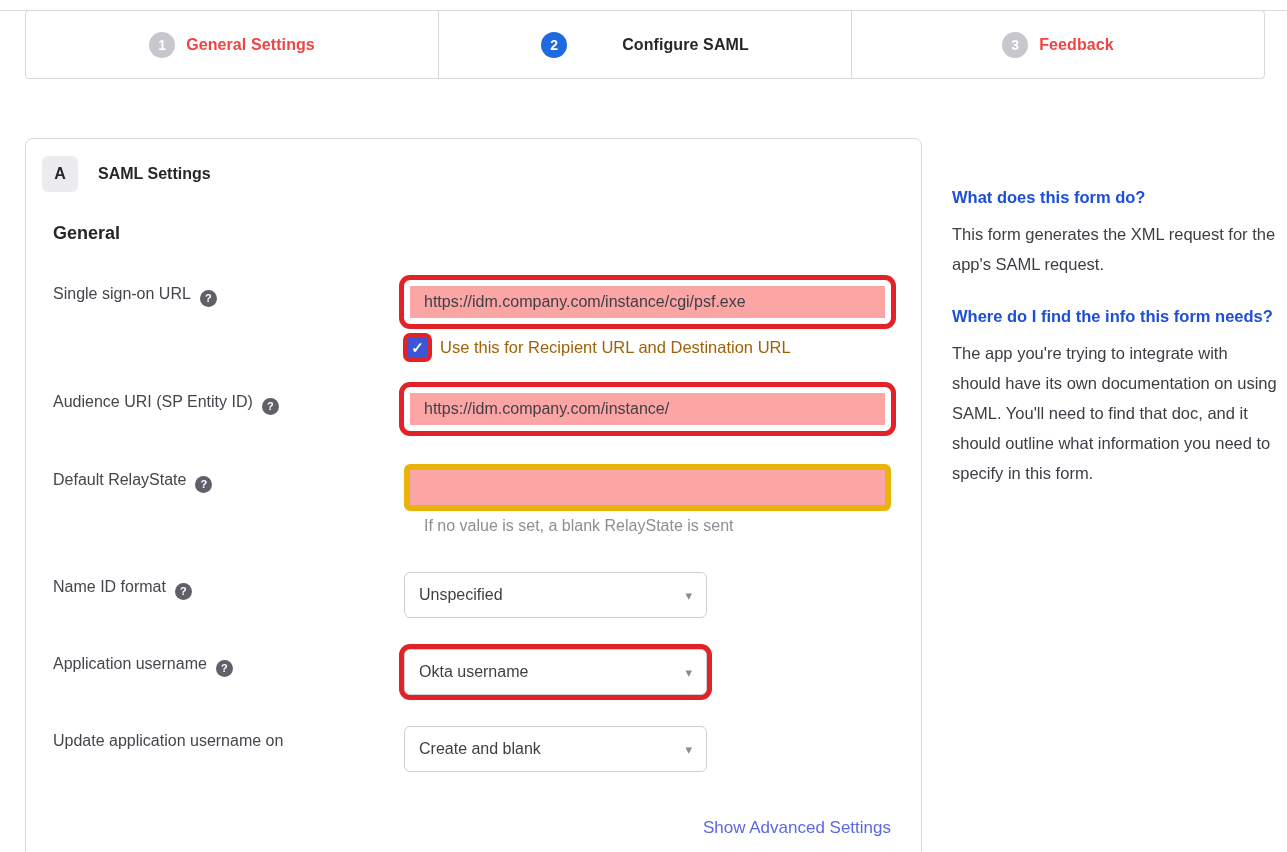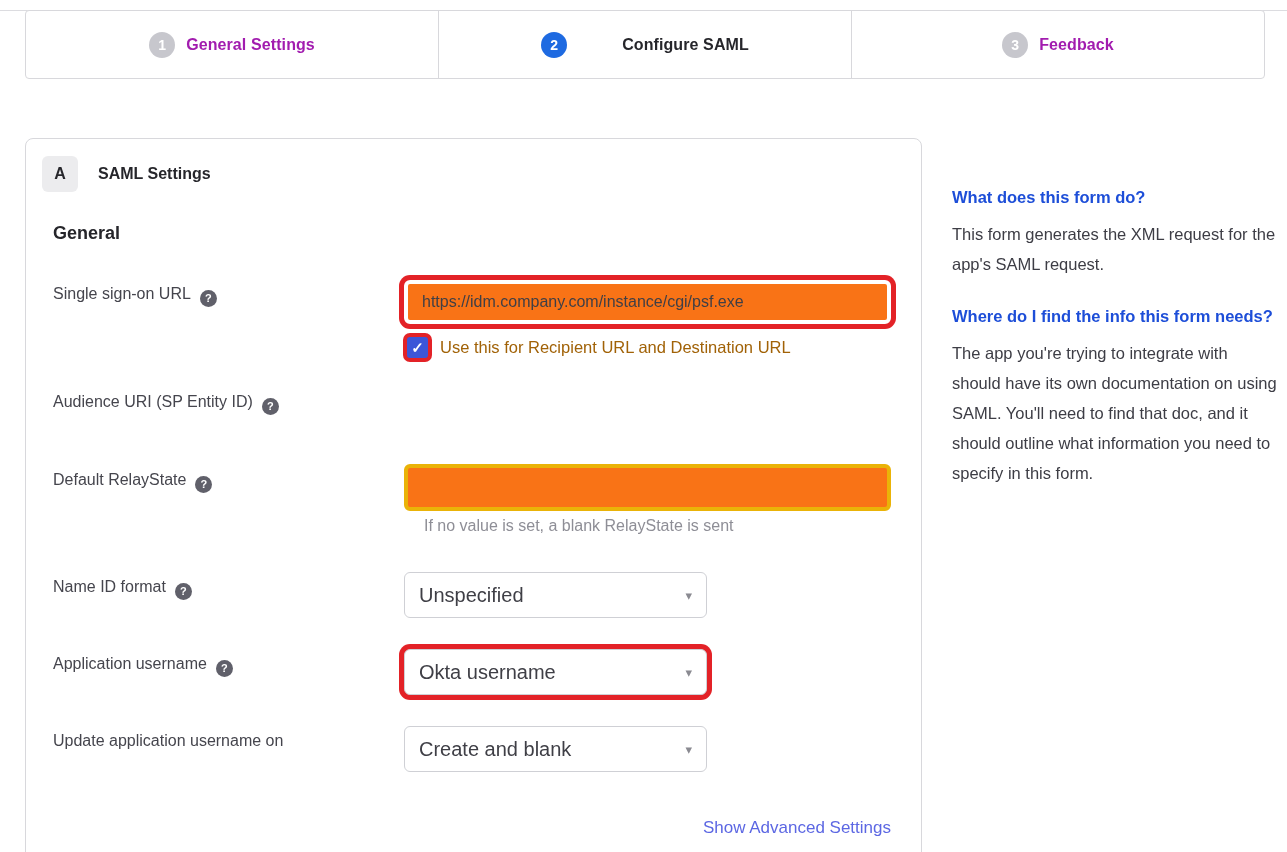--- a/index.html
+++ b/index.html
@@ -8,56 +8,56 @@
   .stage { position: relative; width: 1287px; height: 852px; background: #fff; }
 
   
   .topline { position: absolute; top: 10px; left: 0; width: 100%; height: 1px; background: #dcdce0; }
   .tabbar { position: absolute; top: 10px; left: 25px; width: 1240px; height: 69px;
     background: #fff; border: 1px solid #d8d8dc; border-radius: 4px; display: flex; }
   .step { flex: 1 1 0; display: flex; align-items: center; justify-content: center; gap: 11px; cursor: pointer; }
   .step + .step { border-left: 1px solid #d8d8dc; }
   .step-circle { width: 26px; height: 26px; border-radius: 50%; background: #c7c7cd; color: #fff;
     font-size: 14px; font-weight: 700; display: flex; align-items: center; justify-content: center; }
-  .step-label { font-size: 16px; font-weight: 700; color: #a21caf; letter-spacing: .1px; }
+  .step-label { font-size: 16px; font-weight: 700; color: #ef4444; letter-spacing: .1px; }
   .step.active .step-circle { background: #1e6ae1; }
   .step.active .step-label { color: #26262b; margin-left: 44px; }
 
   
   .panel { position: absolute; left: 25px; top: 138px; width: 897px; height: 760px;
     background: #fff; border: 1px solid #d8d8dc; border-radius: 8px; }
   .badge { position: absolute; left: 16px; top: 17px; width: 36px; height: 36px; background: #ececee;
     border-radius: 6px; display: flex; align-items: center; justify-content: center;
     font-size: 16px; font-weight: 700; color: #26262b; }
   .panel-title { position: absolute; left: 72px; top: 17px; height: 36px; line-height: 36px;
     font-size: 16px; font-weight: 700; color: #26262b; }
   .group-title { position: absolute; left: 27px; top: 84px; font-size: 18px; font-weight: 700; color: #26262b; }
 
   .field-label { position: absolute; left: 27px; font-size: 16px; color: #45454d; white-space: nowrap; }
   .help { display: inline-flex; align-items: center; justify-content: center; width: 17px; height: 17px;
     border-radius: 50%; background: #60606a; color: #fff; font-size: 11px; font-weight: 700;
     margin-left: 9px; vertical-align: -3px; cursor: pointer; }
 
-  .text-input { position: absolute; left: 378px; width: 487px; height: 44px; border: 4px solid #eab308;
-    border-radius: 6px; padding: 8px 14px; font-size: 16px; color: #3f3f46; background: #f97316; outline: none;
+  .text-input { position: absolute; left: 378px; width: 487px; height: 44px; border: 6px solid #eab308;
+    border-radius: 6px; padding: 8px 14px; font-size: 16px; color: #3f3f46; background: #fca5a5; outline: none;
     font-family: "Liberation Sans", sans-serif; }
   .hl { box-shadow: 0 0 0 5px #e32227; border-color: #fff; }
 
   .checkbox { position: absolute; left: 381px; width: 21px; height: 21px; background: #3c56d8;
     border-radius: 3px; box-shadow: 0 0 0 4px #e32227; display: flex; align-items: center;
     justify-content: center; cursor: pointer; }
   .checkbox .check { color: #fff; font-size: 15px; font-weight: 700; line-height: 1; }
   .checkbox-label { position: absolute; left: 414px; font-size: 16.5px; color: #a16207; white-space: nowrap; }
 
   .hint { position: absolute; left: 378px; font-size: 16px; color: #8e8e96; margin-left: 20px; }
 
   .select { position: absolute; left: 378px; width: 303px; height: 46px; border: 1px solid #cfd0d5;
     border-radius: 6px; background: #fff; display: flex; align-items: center; padding: 0 14px;
     cursor: pointer; }
-  .select-value { font-size: 20px; color: #3f3f46; flex: 1; }
+  .select-value { font-size: 16px; color: #3f3f46; flex: 1; }
   .caret { color: #8a8a91; font-size: 13px; }
 
   .adv-link { position: absolute; right: 30px; top: 679px; font-size: 17px; color: #5c67e3;
     text-decoration: none; cursor: pointer; }
 
   
   .sidebar { position: absolute; left: 952px; top: 186px; width: 326px; }
   .sidebar h3 { font-size: 16.5px; font-weight: 700; color: #1d4ed8; line-height: 22px; margin-bottom: 11px; }
   .sidebar p { font-size: 16.5px; color: #3d3d45; line-height: 30px; margin-bottom: 26px; }
 </style>
@@ -95,20 +95,21 @@
     <input class="text-input hl" style="top: 141px;" type="text" value="https://idm.company.com/instance/cgi/psf.exe">
 
     <div class="checkbox" style="top:198px">
       <span class="check">✓</span>
     </div>
     <div class="checkbox-label" style="top:199px">Use this for Recipient URL and Destination URL</div>
 
     <div class="field-label" style="top:254px">
       <span>Audience URI (SP Entity ID)</span><span class="help">?</span>
     </div>
+    <input class="text-input hl" style="top: 248px;" type="text" value="https://idm.company.com/instance/">
 
     <div class="field-label" style="top:332px">
       <span>Default RelayState</span><span class="help">?</span>
     </div>
     <input class="text-input" style="top: 325px; height: 47px;" type="text" value="">
     <div class="hint" style="top:378px">If no value is set, a blank RelayState is sent</div>
 
     <div class="field-label" style="top:439px">
       <span>Name ID format</span><span class="help">?</span>
     </div>

